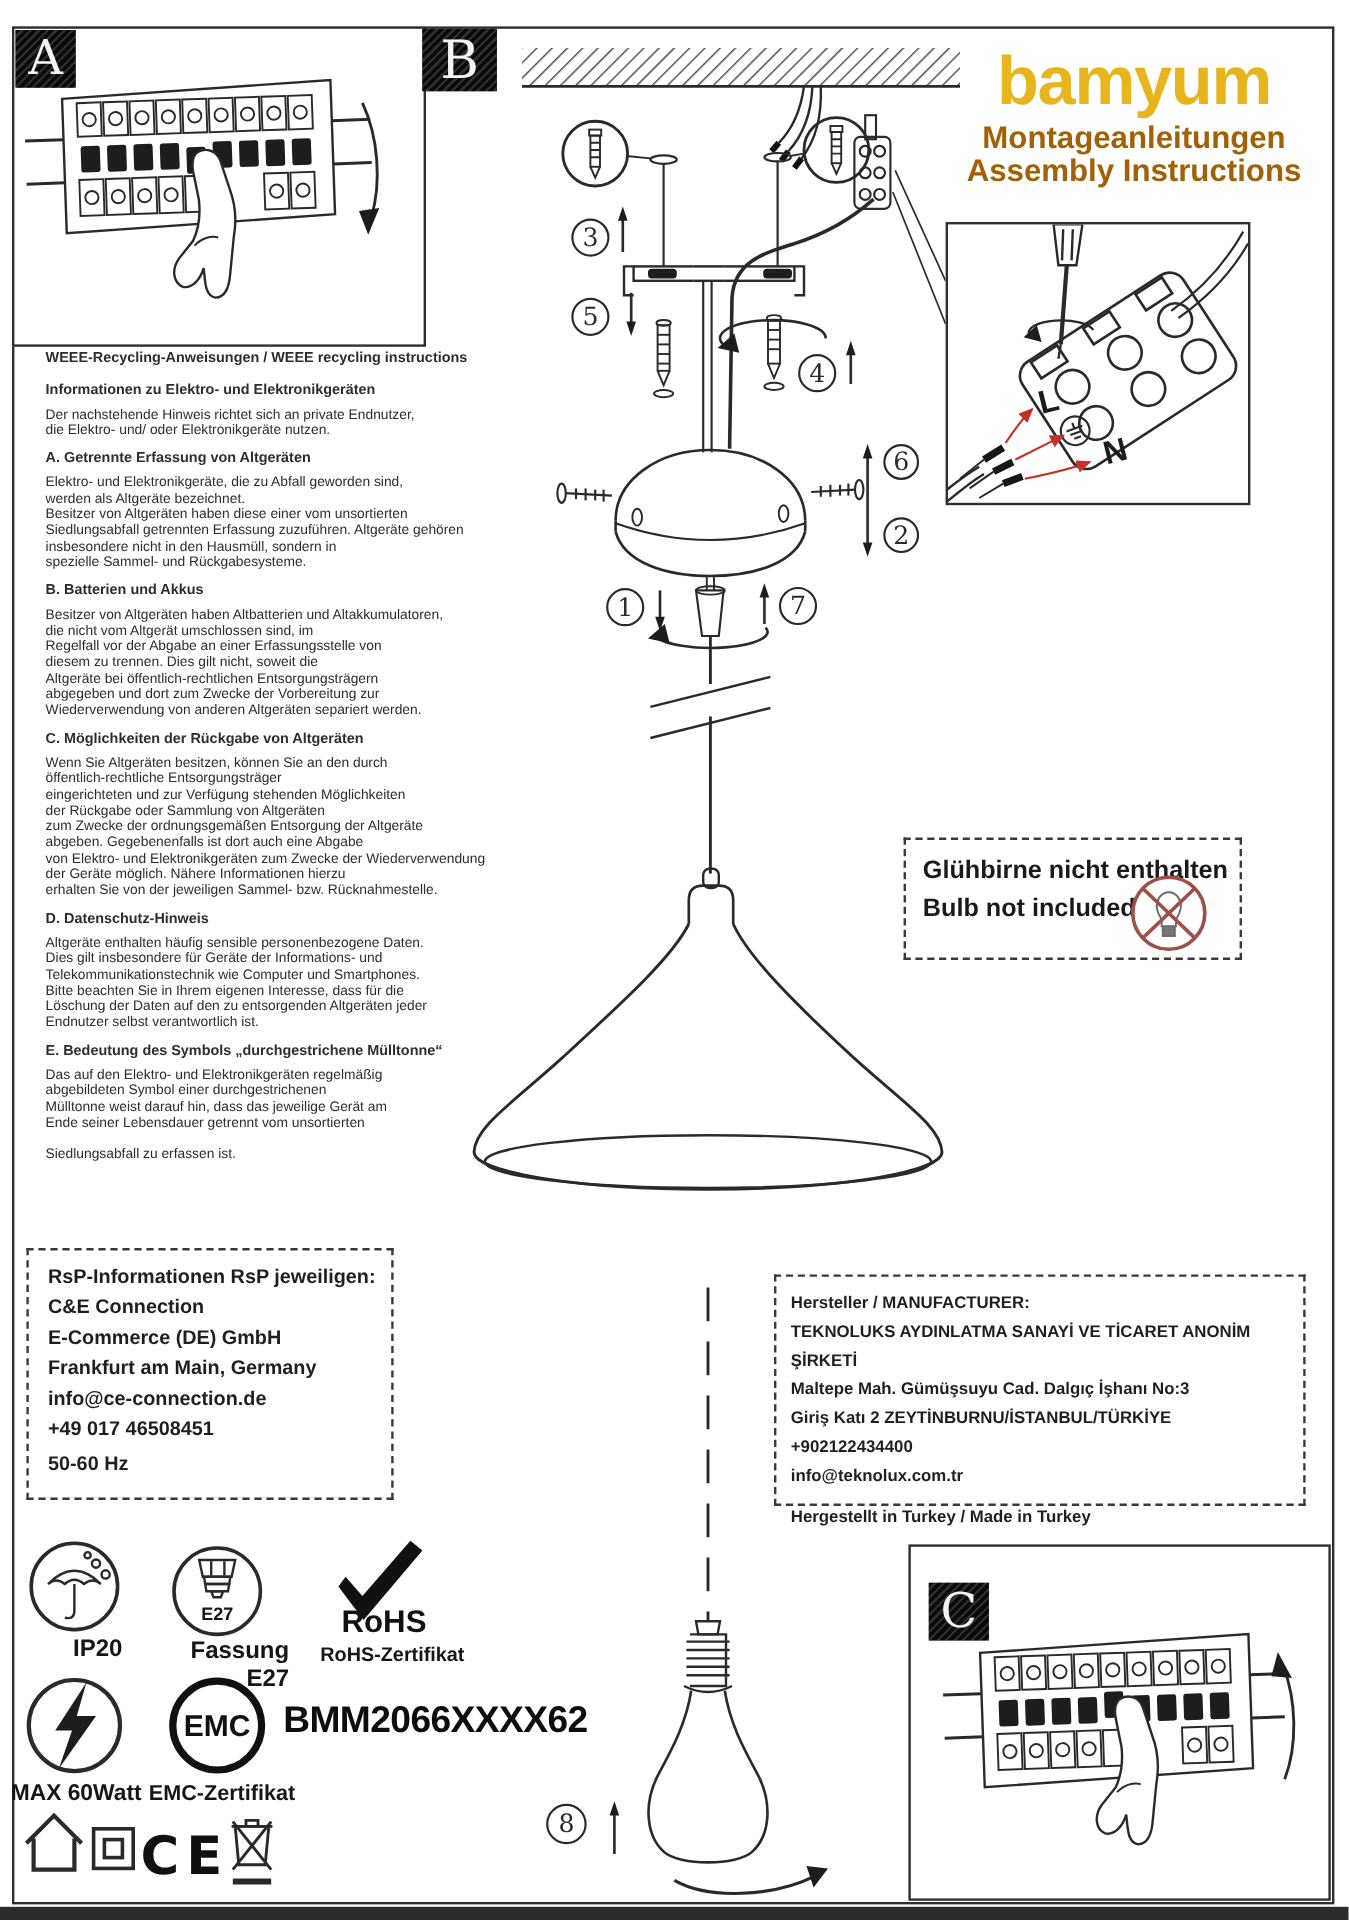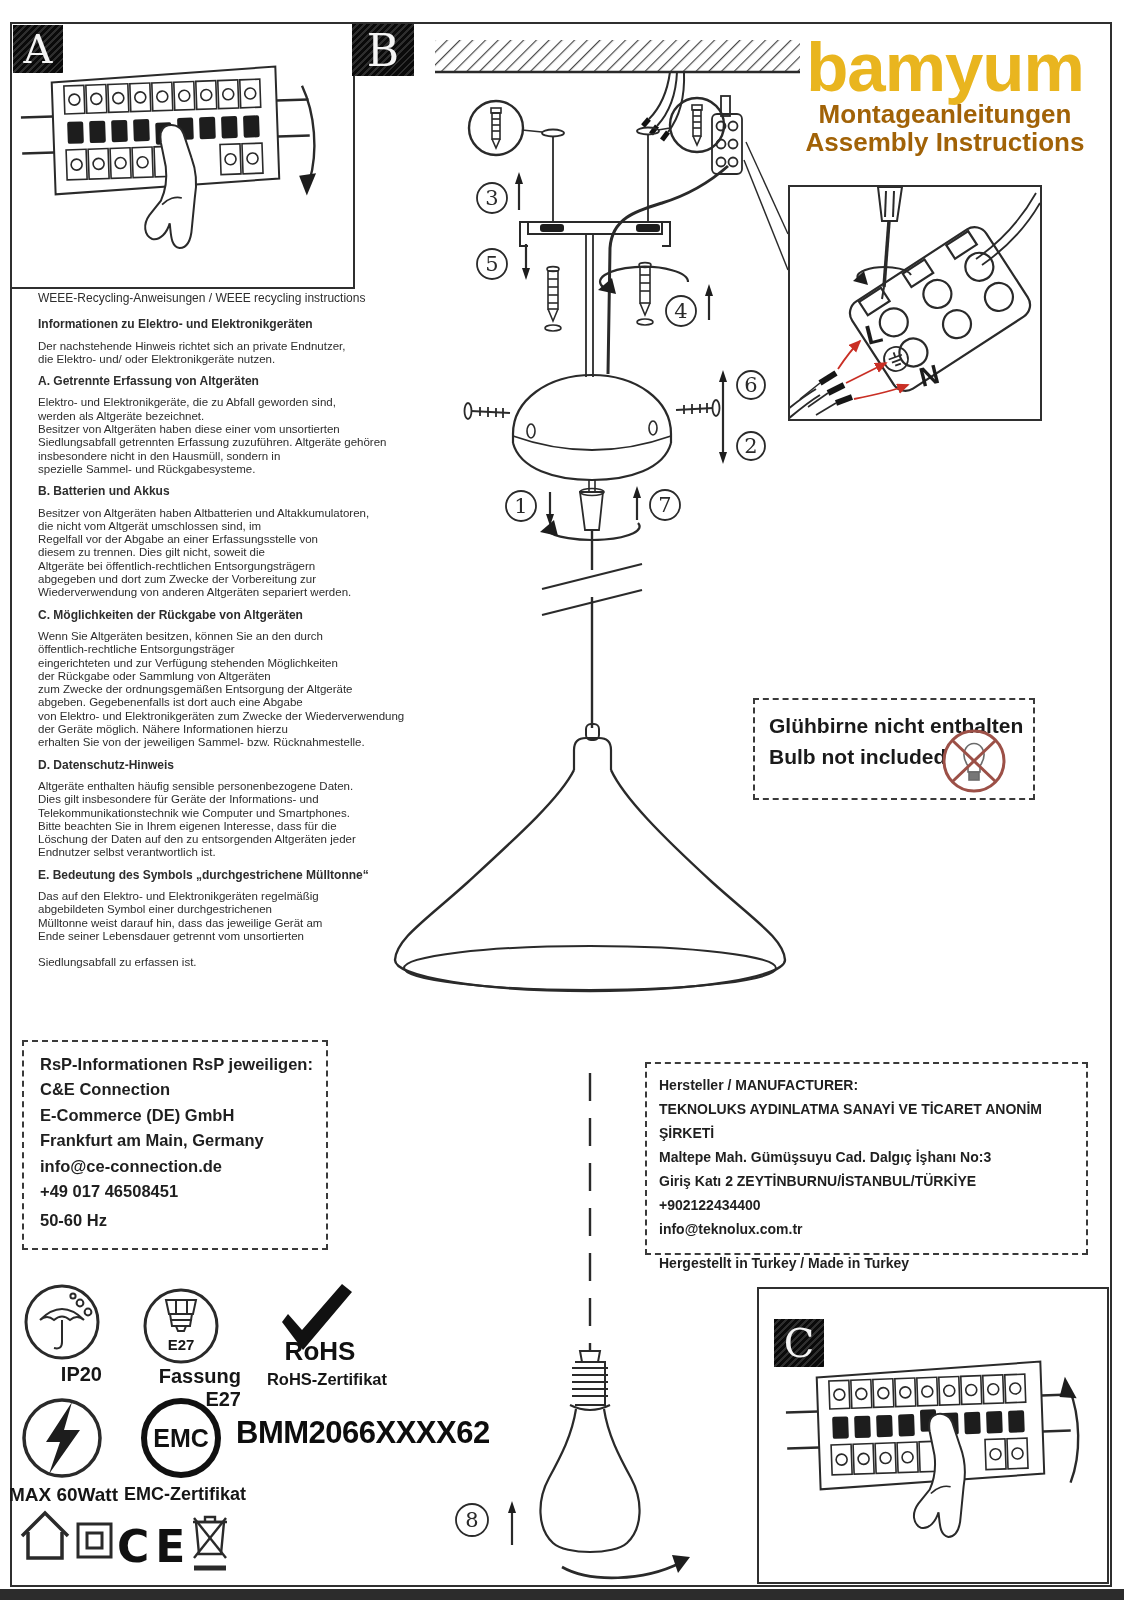--- a/index.html
+++ b/index.html
@@ -6,24 +6,24 @@
   #page{position:relative;width:1124px;height:1600px;background:#fff;overflow:hidden;
         font-family:"Liberation Sans",sans-serif;color:#222;}
   .abs{position:absolute;}
   #page-frame{left:10px;top:22px;width:1098px;height:1561px;border:2px solid #2f2f2f;}
   #bottom-bar{left:0;top:1589px;width:1124px;height:11px;background:#2c2c2c;}
   .panel{border:2px solid #2f2f2f;background:#fff;}
   .corner-label{background:#111 repeating-linear-gradient(135deg,#0a0a0a 0 3px,#2e2e2e 3px 5px);
         color:#f4f4f4;font-family:"DejaVu Serif",serif;font-weight:400;
         display:flex;align-items:center;justify-content:center;}
   .brand-wrap{left:792px;top:36px;width:306px;text-align:center;}
-  .brand-logo{font-size:69px;font-weight:800;letter-spacing:-1px;line-height:64px;}
+  .brand-logo{font-size:57px;font-weight:800;letter-spacing:-1px;line-height:64px;}
   .brand-sub{font-size:26px;font-weight:700;color:#a16207;line-height:28px;}
   .weee{left:38px;top:292px;width:392px;font-size:11.5px;line-height:13.3px;color:#2d2d2d;}
-  .weee .title{font-weight:400;font-size:12px;margin-bottom:13px;}
+  .weee .title{font-weight:700;font-size:12px;margin-bottom:13px;}
   .weee h4{font-size:12px;margin:9px 0 8px 0;}
   .weee p{margin:0 0 9px 0;white-space:pre-line;}
   .dashed-box{border:2px dashed #3a3a3a;background:#fff;}
   .rsp{left:22px;top:1040px;width:306px;height:210px;padding:10px 0 0 16px;box-sizing:border-box;}
   .rsp div{font-weight:700;font-size:16.5px;line-height:25.4px;color:#1f1f1f;}
   .rsp div:last-child{margin-top:4px;}
   .mfr{left:645px;top:1062px;width:443px;height:193px;padding:9px 0 0 12px;box-sizing:border-box;}
   .mfr div{font-weight:700;font-size:14px;line-height:24px;color:#1f1f1f;}
   .mfr div:last-child{margin-top:10px;}
   .notice{left:753px;top:698px;width:282px;height:102px;padding:10px 0 0 14px;box-sizing:border-box;}

